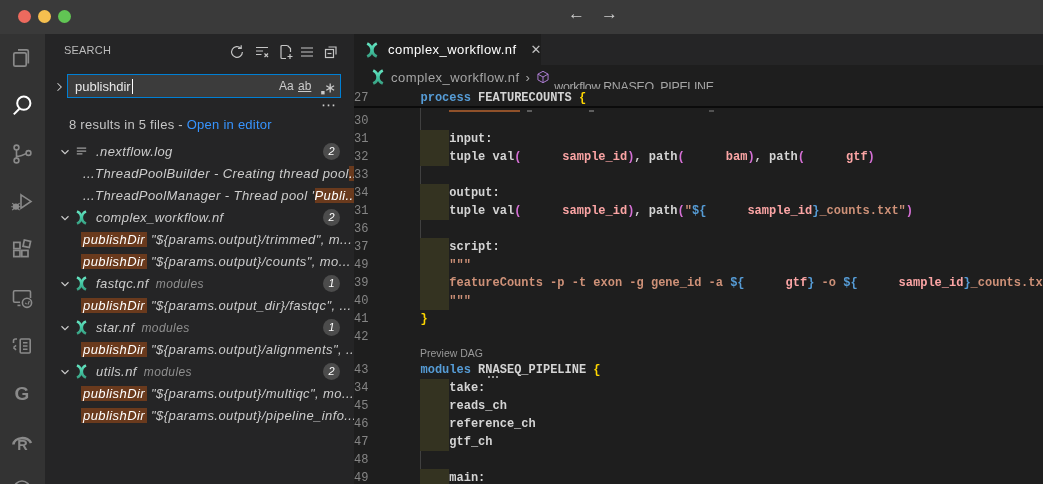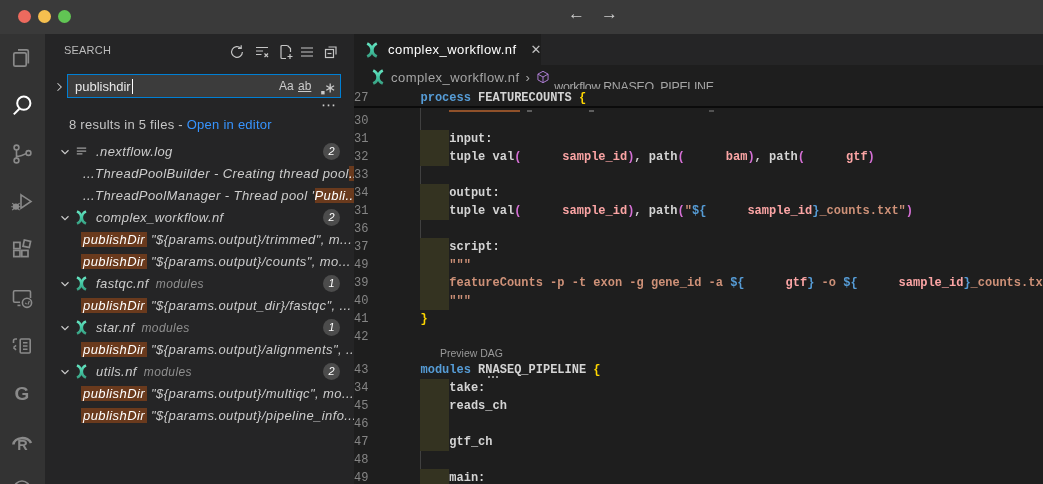--- a/index.html
+++ b/index.html
@@ -329,26 +329,27 @@
         <div class="gut" style="top: 220.7px;">41</div>
         <div class="cline" style="left: 66.5px; top: 220.7px;"><span class="b1">}</span></div>
         <div class="gut" style="top: 238.7px;">42</div>
         <div class="gut" style="top: 271.7px;">43</div>
         <div class="cline" style="left: 66.5px; top: 271.7px;"><span class="kw">modules</span><span class="fg"> RNASEQ_PIPELINE </span><span class="b1">{</span></div>
         <div class="gut" style="top: 289.7px;">34</div>
         <div class="cline" style="left: 66.5px; top: 289.7px;"><span class="fg">    take:</span></div>
         <div class="gut" style="top: 307.7px;">45</div>
         <div class="cline" style="left: 66.5px; top: 307.7px;"><span class="fg">    reads_ch</span></div>
         <div class="gut" style="top: 325.7px;">46</div>
+        <div class="cline" style="left: 66.5px; top: 325.7px;"><span class="fg">    reference_ch</span></div>
         <div class="gut" style="top: 343.7px;">47</div>
         <div class="cline" style="left: 66.5px; top: 343.7px;"><span class="fg">    gtf_ch</span></div>
         <div class="gut" style="top: 361.7px;">48</div>
         <div class="gut" style="top: 379.7px;">49</div>
         <div class="cline" style="left: 66.5px; top: 379.7px;"><span class="fg">    main:</span></div>
-        <div id="lens" style="top: 257.7px; margin-left: 20px;">Preview DAG</div>
+        <div id="lens" style="top: 257.7px;">Preview DAG</div>
         <div class="abs" style="left: 95px; top: 21px; width: 71px; height: 2px; background: rgb(144, 81, 42); position: absolute;"></div>
         <div class="abs" style="left: 173px; top: 21px; width: 5px; height: 2px; background: rgb(94, 94, 94); position: absolute;"></div>
         <div class="abs" style="left: 235px; top: 21px; width: 5px; height: 2px; background: rgb(94, 94, 94); position: absolute;"></div>
         <div class="abs" style="left: 355px; top: 21px; width: 5px; height: 2px; background: rgb(82, 82, 82); position: absolute;"></div>
         <div id="sticky">
           <div class="gut" style="top:0">27</div>
           <div class="cline" style="left:66.5px;top:0"><span class="kw">process</span><span class="fg"> FEATURECOUNTS </span><span class="b1">{</span></div>
         </div>
         <div style="position: absolute; left: 132.92px; top: 286.7px; width: 12px; height: 2px; background-image: radial-gradient(circle, rgb(154, 154, 154) 35%, transparent 40%); background-size: 4px 2px;"></div>
       </div>

